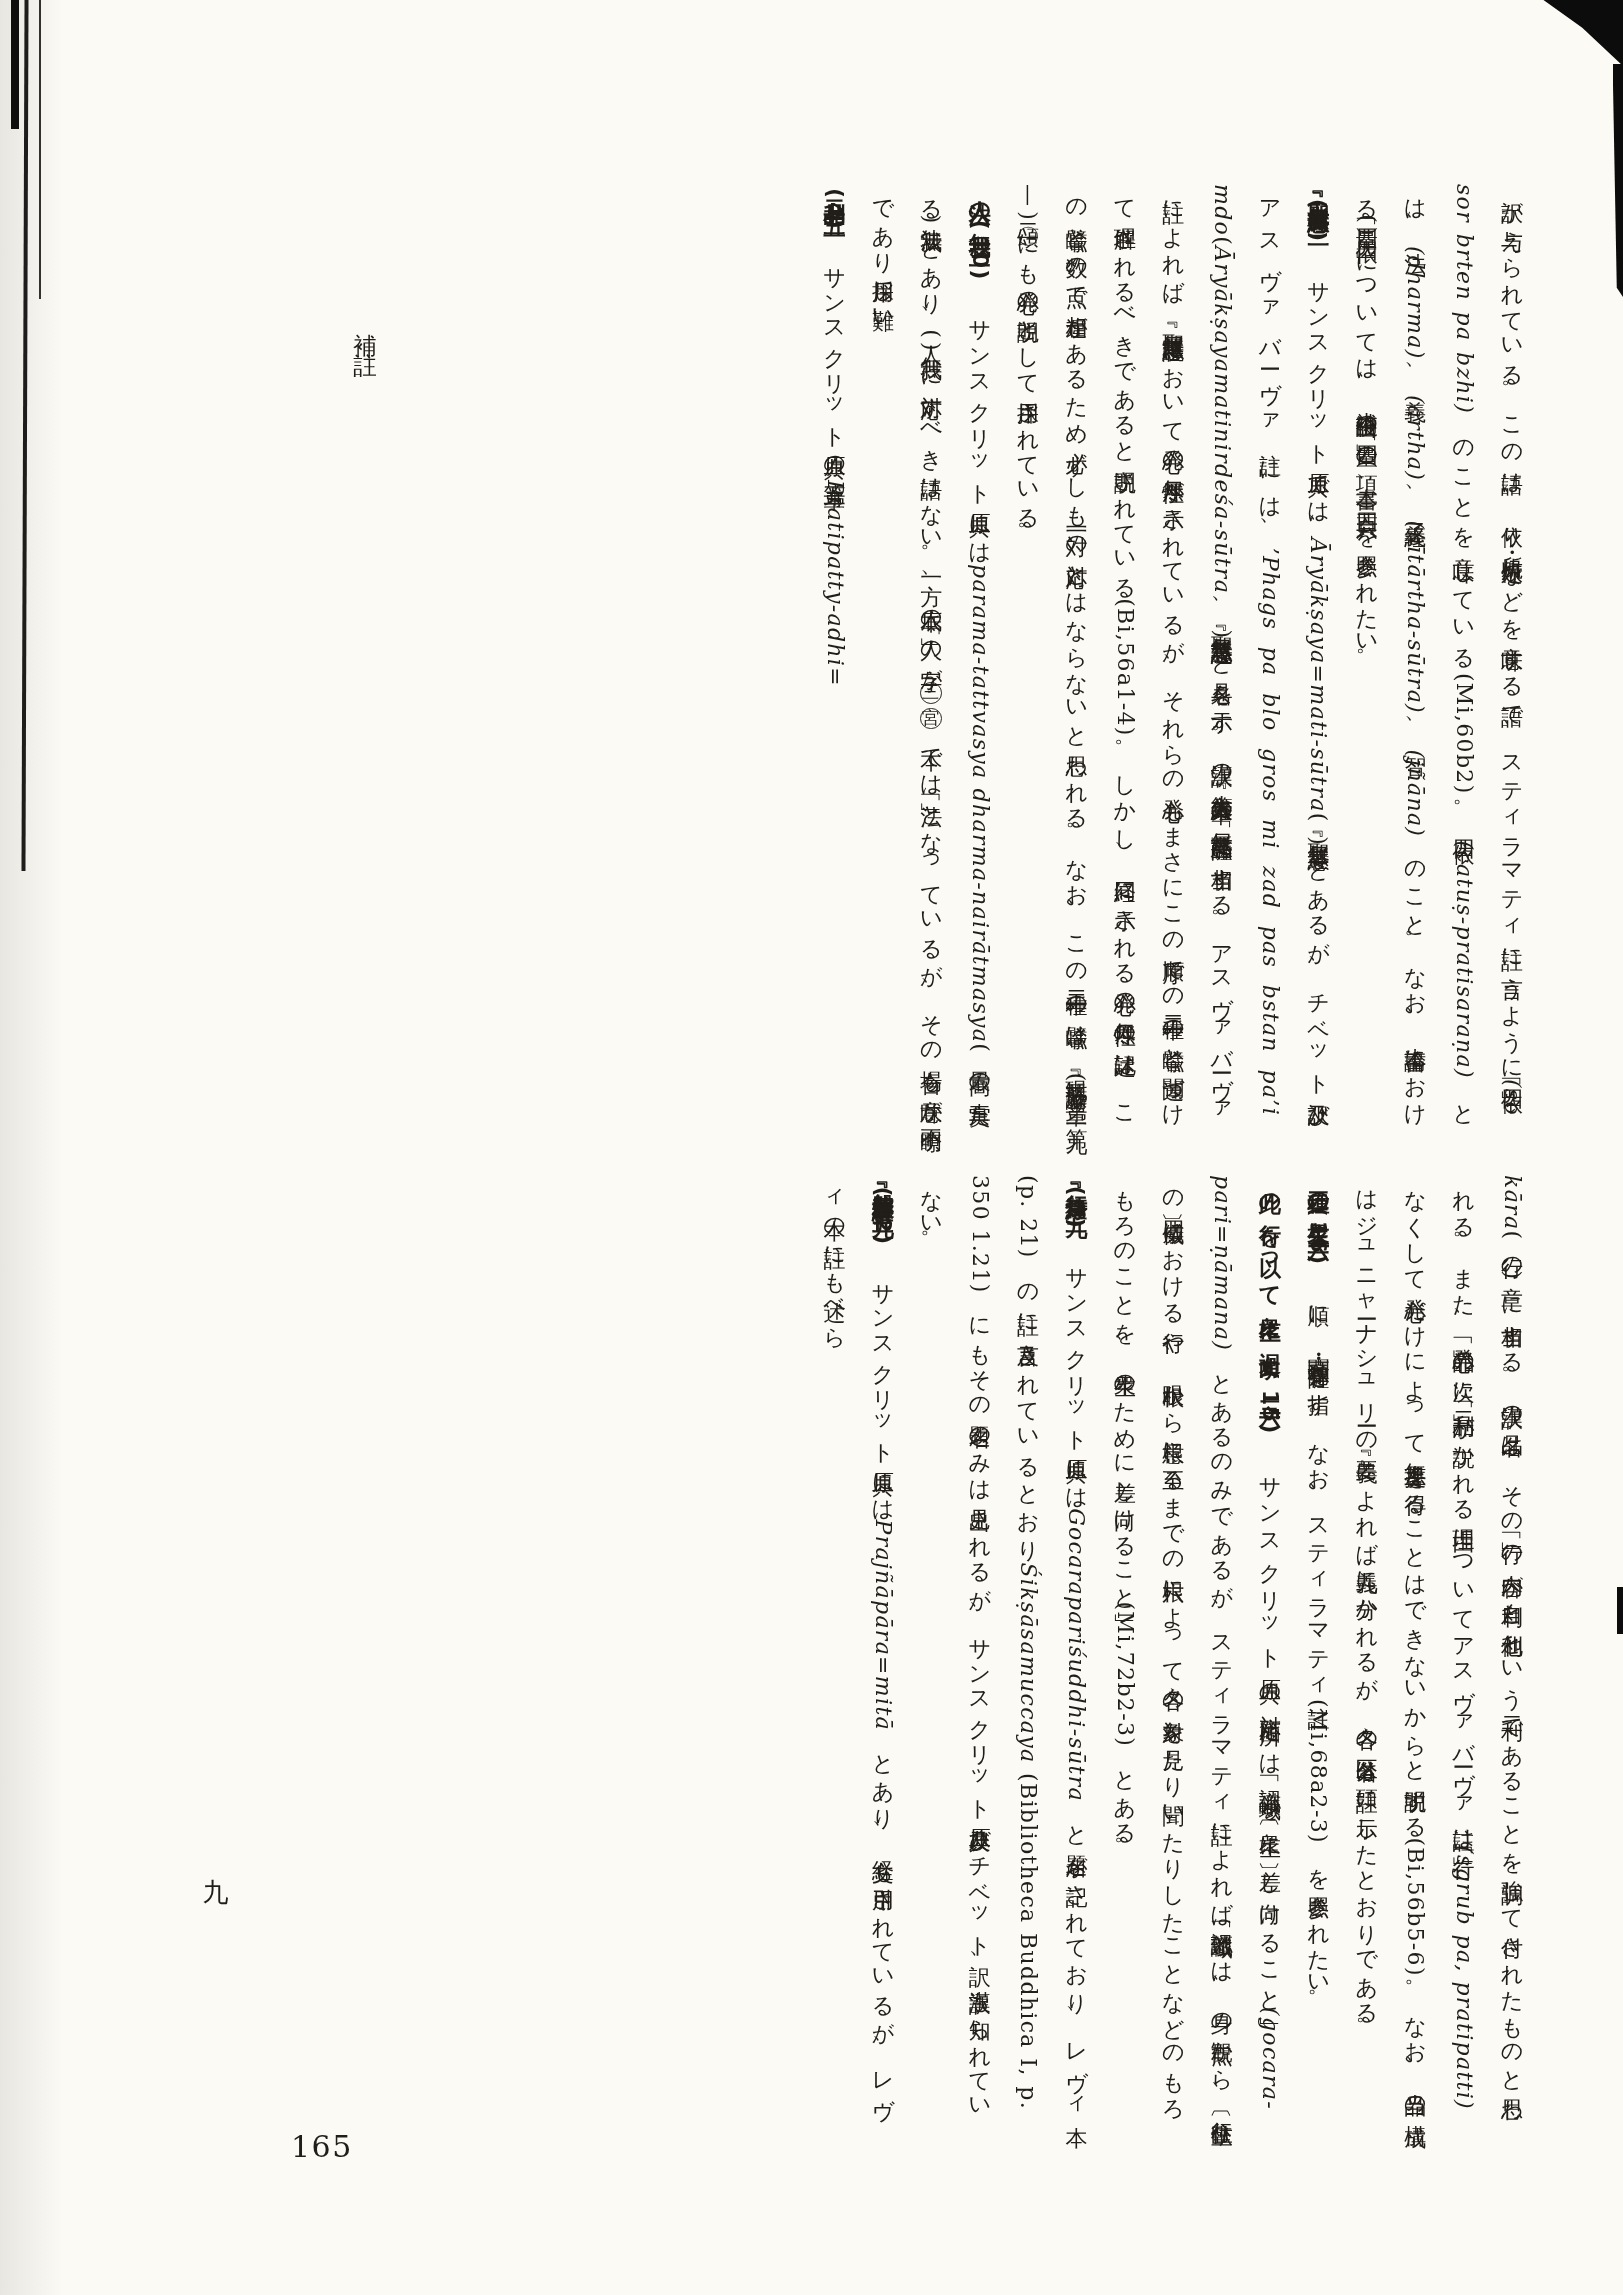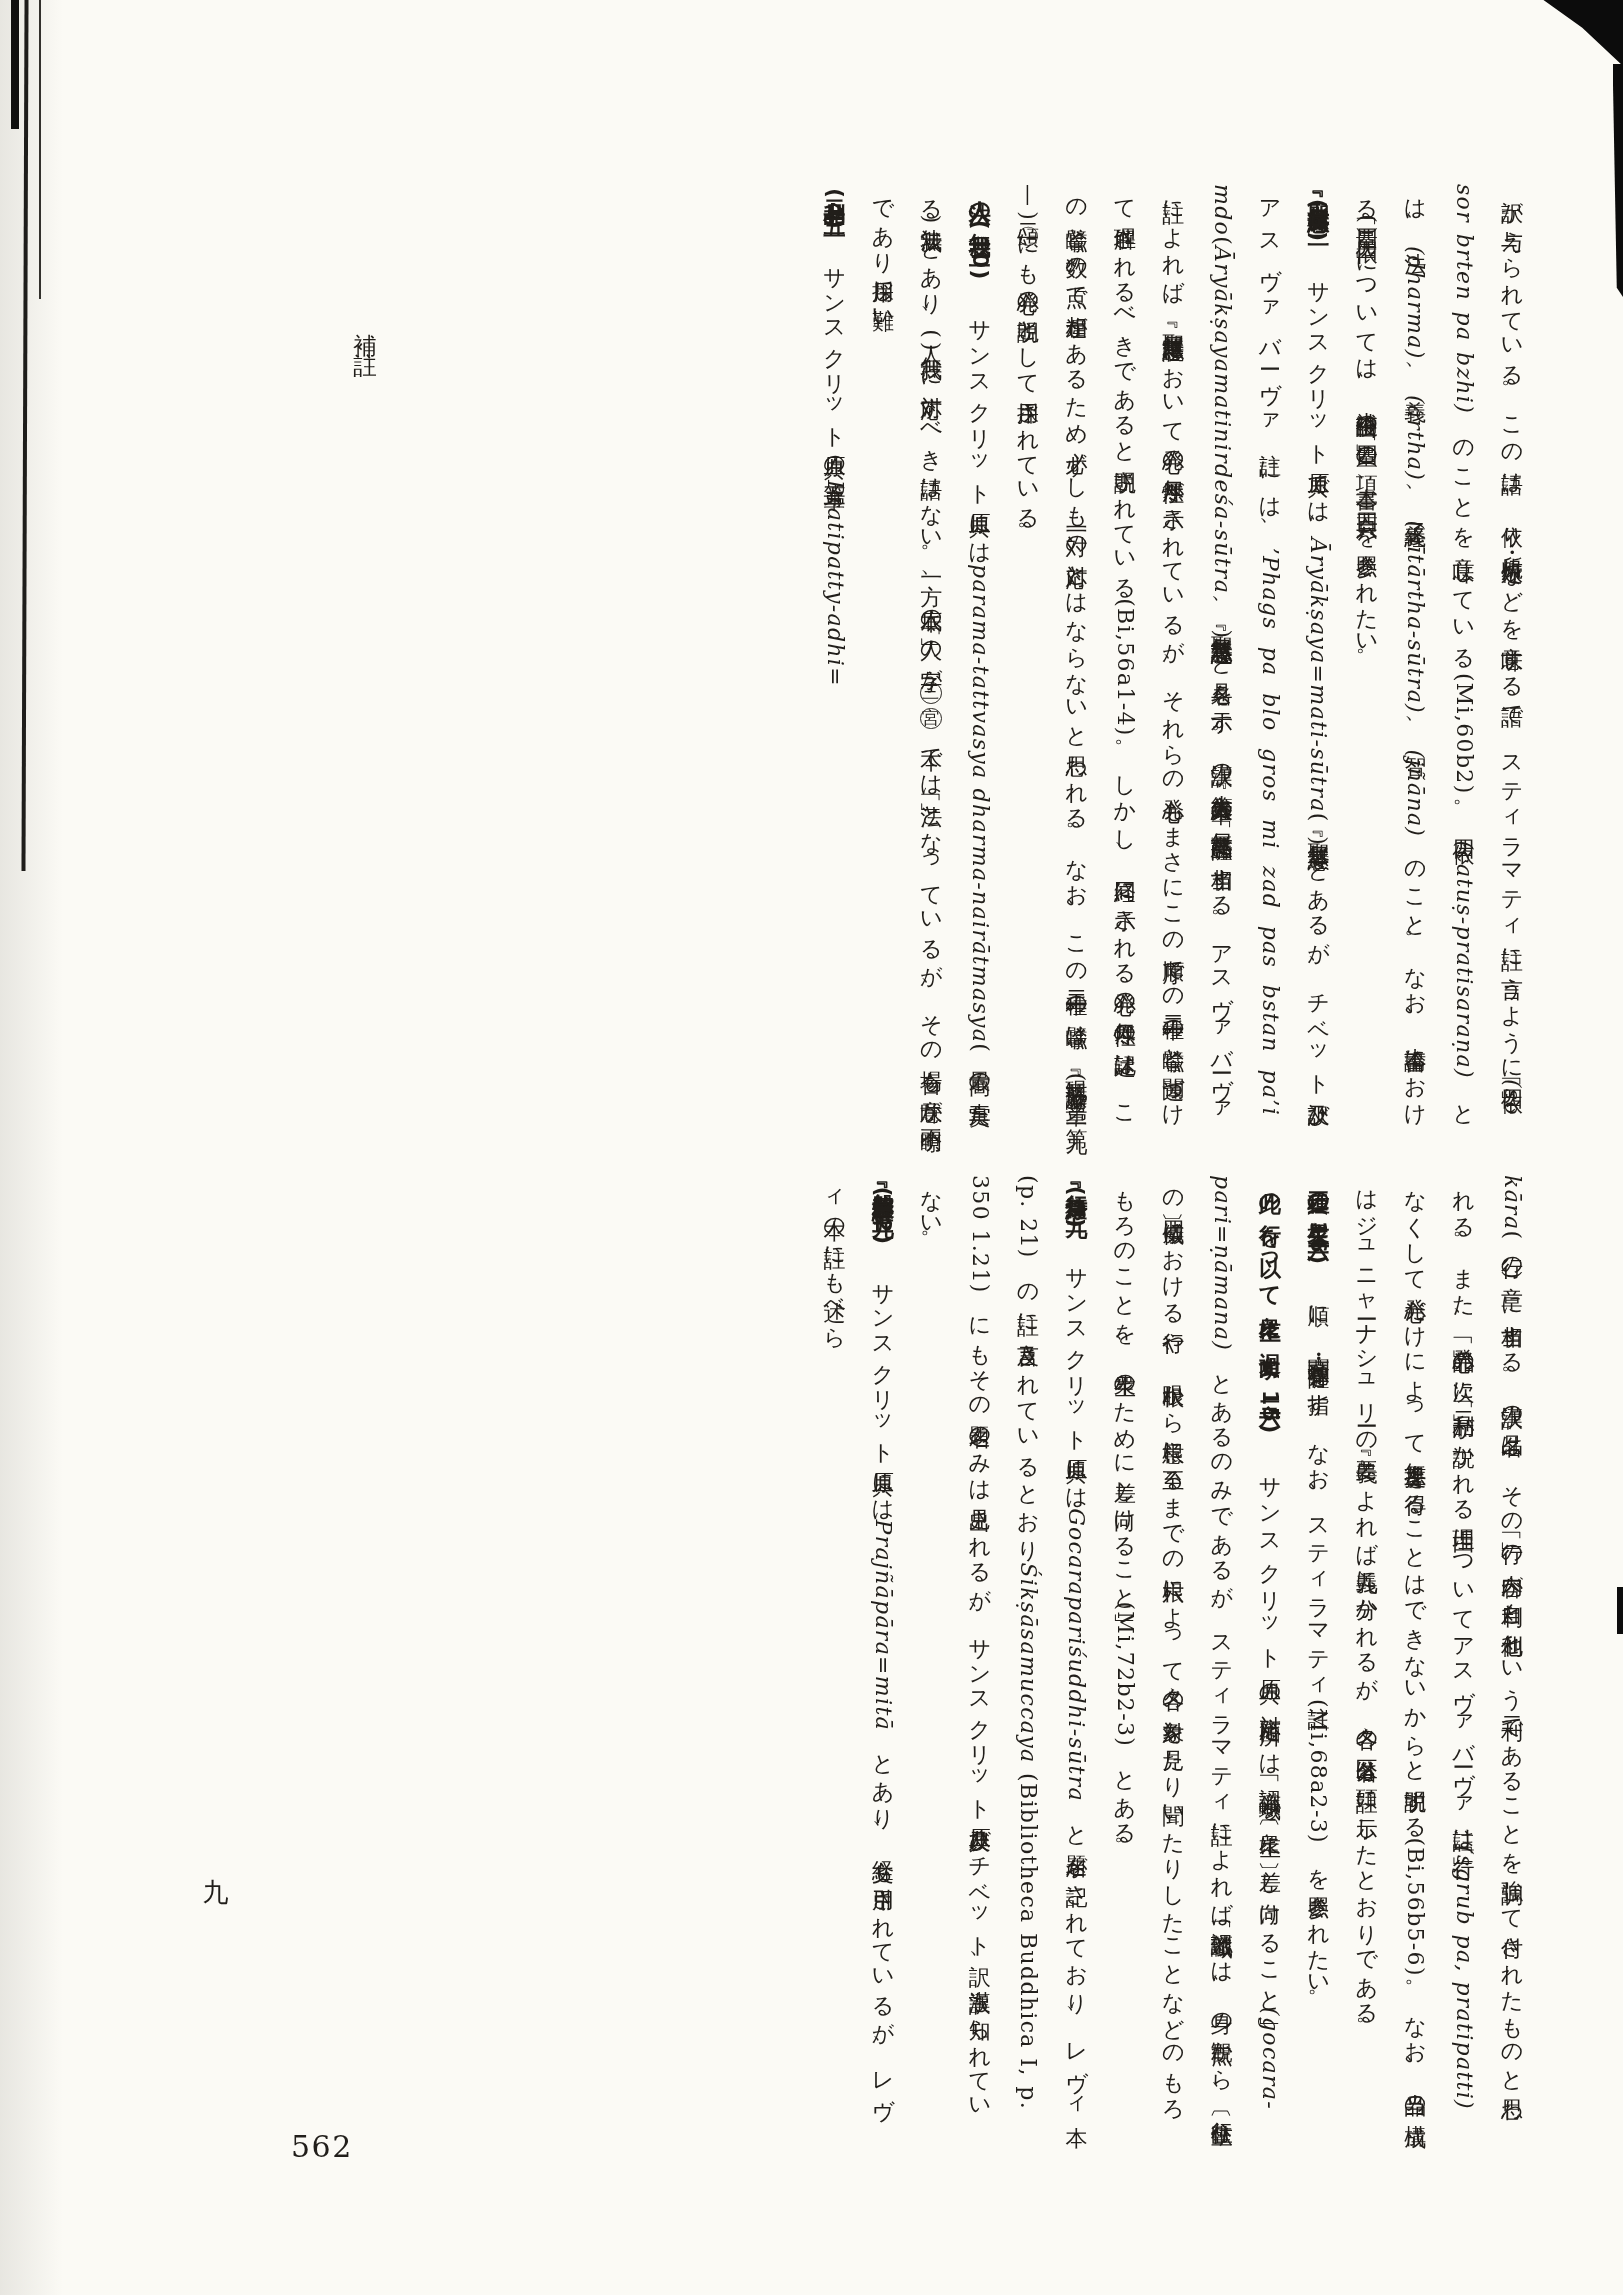--- a/index.html
+++ b/index.html
@@ -105,16 +105,16 @@
 
   <div class="register" id="lower-register">
       <p class="para"><span class="run run-i">kāra</span><span class="run">(行の章)に相当する。漢訳の品名は、その「行」の内容が自利と利他という二利であることを強調して付されたものと思われる。また、「発心品」の次に「二利品」が説かれる理由についてアスヴァバーヴァ註は「行」</span><span class="run run-i">(sgrub pa, pratipatti)</span><span class="run"> なくして発心だけによって無上菩提を得ることはできないからと説明する </span><span class="run run-r">(Bi,56b5-6)</span><span class="run">。なお、当品の構成はジュニャーナシュリーの『要義』によれば九義に分かれるが、各々の区分名は頭註に示したとおりである。</span></p>
       <p class="para"><span class="run run-h">三種の衆生(三六16)</span><span class="run">　順に、声聞・独覚・菩薩を指す。なお、スティラマティ註 </span><span class="run run-r">(Mi,68a2-3)</span><span class="run"> を参照されたい。</span></p>
       <p class="para"><span class="run run-h">此の行を以って衆生に迴向す(三六15)</span><span class="run">　サンスクリット原典の対応箇所には「認識領域を〔衆生に〕差し向けること」</span><span class="run run-i">(gocara-pari=ṇāmana)</span><span class="run"> とあるのみであるが、スティラマティ註によれば「認識領域とは、身の観点から、〔行住坐臥の〕四威儀における行や、眼根から意根に至るまでの六根によって各々の対象を見たり聞いたりしたことなどのもろもろのことを、衆生のために差し向けること」</span><span class="run run-r">(Mi,72b2-3)</span><span class="run"> とある。</span></p>
       <p class="para"><span class="run run-h">『行清浄経』(三九1)</span><span class="run">　サンスクリット原典には </span><span class="run run-i">Gocarapariśuddhi-sūtra</span><span class="run"> と題名が記されており、レヴィ本 </span><span class="run run-r">(p. 21)</span><span class="run"> の註に言及されているとおり </span><span class="run run-i">Śikṣāsamuccaya</span><span class="run run-r"> (Bibliotheca Buddhica I, p. 350 1.21)</span><span class="run"> にもその題名のみは見出されるが、サンスクリット原典及びチベット訳、漢訳も知られていない。</span></p>
       <p class="para"><span class="run run-h">『般若波羅蜜経』(三九12)</span><span class="run">　サンスクリット原典には </span><span class="run run-i">Prajñāpāra=mitā</span><span class="run"> とあり、経文も引用されているが、レヴィ本の註にも述べら</span></p>
     </div>
 
   <div class="folio-kanji">九</div>
-  <div class="folio-arabic">562</div>
+  <div class="folio-arabic">165</div>
 
 </div>
 
 
 </body></html>

